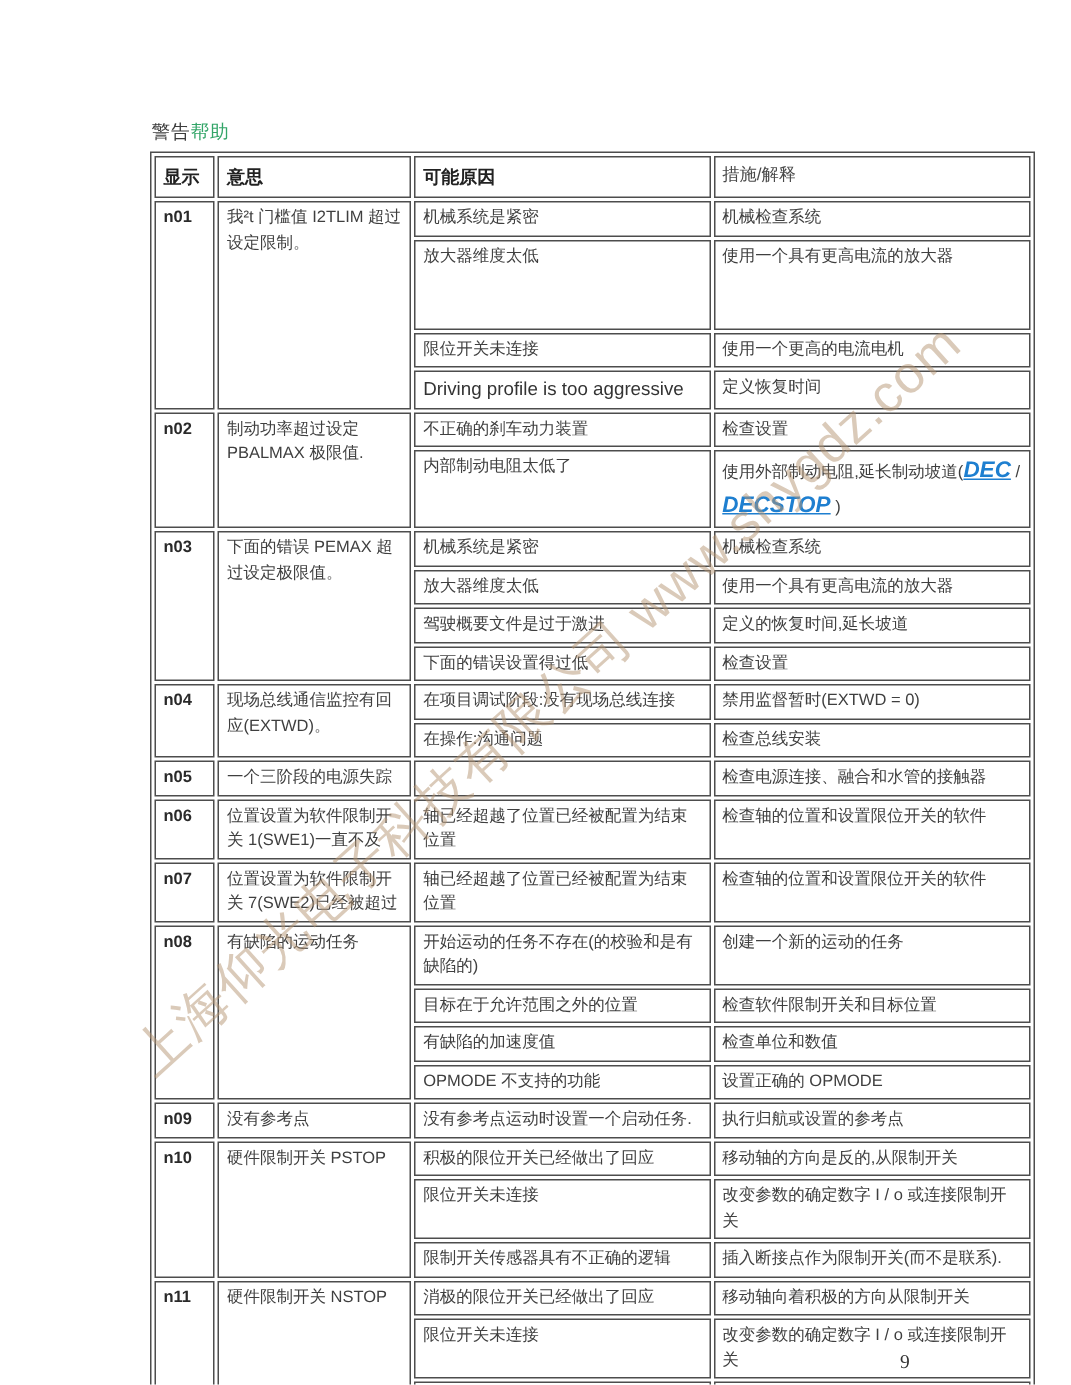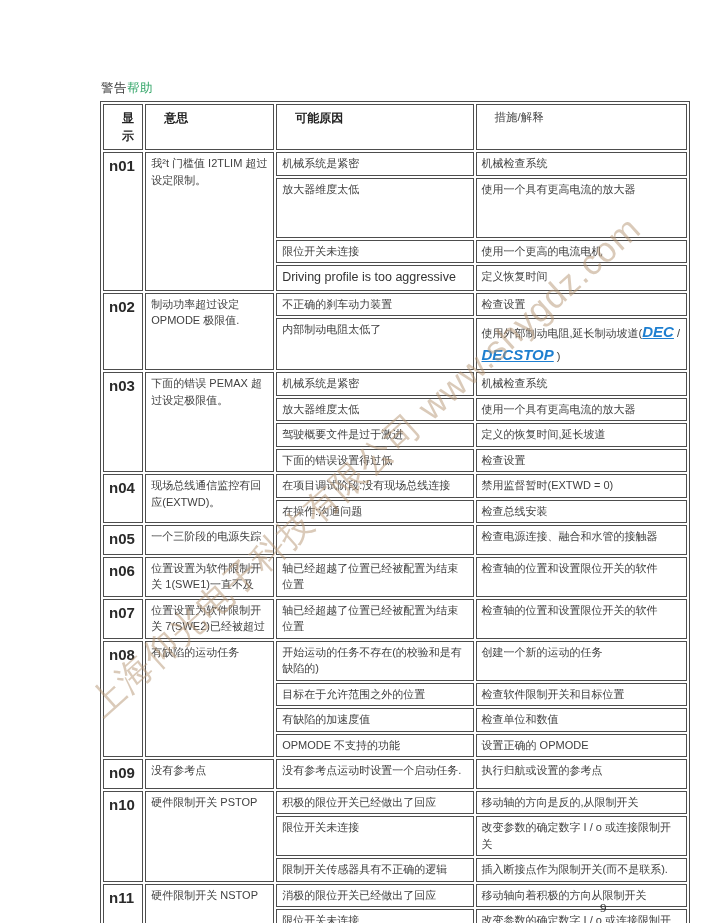--- a/index.html
+++ b/index.html
@@ -32,24 +32,24 @@
     border:1px solid var(--border);
     padding:2px 5px 3px 5px;
     font-size:11px;line-height:1.5;
     color:var(--text);
     vertical-align:top;text-align:left;
     font-weight:normal;
     word-break:break-word;
   }
   .warn-table th{
     font-size:12px;font-weight:bold;color:#222;
-    padding:4px 18px;
+    padding:4px 5px;
   }
   .warn-table th.th-light{font-weight:normal;color:#4a4a4a;font-size:11.5px;margin-left:41px;}
-  .warn-table td.code{font-weight:bold;color:#2a2a2a;font-size:15px;margin-top:33px;}
+  .warn-table td.code{font-weight:bold;color:#2a2a2a;font-size:11px;margin-top:33px;}
   .warn-table td.latin-cause{font-size:12.5px;color:#333;}
   a.param-link{
     color:var(--blue);font-weight:bold;font-style:italic;
     text-decoration:underline;cursor:pointer;font-size:15px;
   }
   .watermark{
     position:absolute;left:-15px;top:443px;width:760px;
     text-align:center;white-space:nowrap;
     transform:rotate(-42deg);
     font-size:35px;letter-spacing:1px;
@@ -98,21 +98,21 @@
         <tr>
           <td class="cause">限位开关未连接</td>
           <td class="measure"><span>使用一个更高的电流电机</span></td>
         </tr>
         <tr>
           <td class="cause latin-cause">Driving profile is too aggressive</td>
           <td class="measure"><span>定义恢复时间</span></td>
         </tr>
         <tr>
           <td class="code" rowspan="2">n02</td>
-          <td class="meaning" rowspan="2">制动功率超过设定 OPMODE 极限值.</td>
+          <td class="meaning" rowspan="2">制动功率超过设定 PBALMAX 极限值.</td>
           <td class="cause">不正确的刹车动力装置</td>
           <td class="measure"><span>检查设置</span></td>
         </tr>
         <tr>
           <td class="cause">内部制动电阻太低了</td>
           <td class="measure"><span>使用外部制动电阻,延长制动坡道(</span><a class="param-link">DEC</a><span> / </span><a class="param-link">DECSTOP</a><span> )</span></td>
         </tr>
         <tr>
           <td class="code" rowspan="4">n03</td>
           <td class="meaning" rowspan="4">下面的错误 PEMAX 超过设定极限值。</td>

